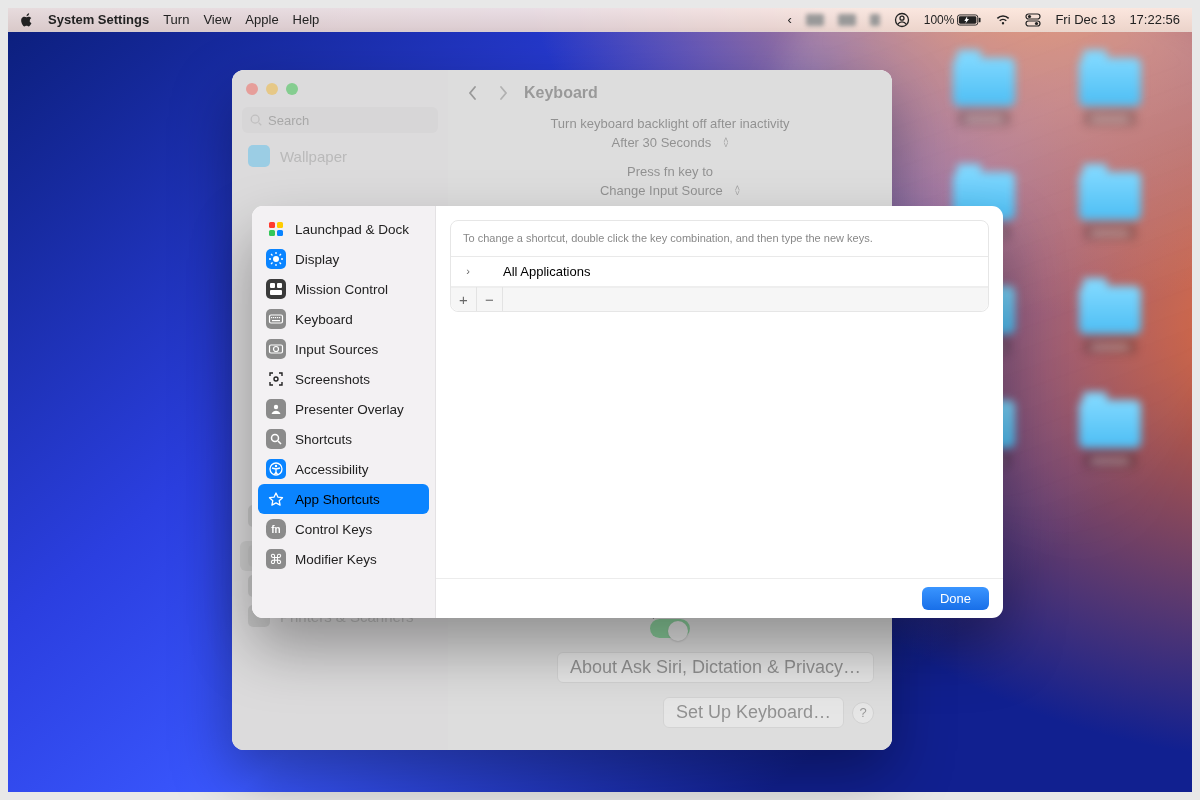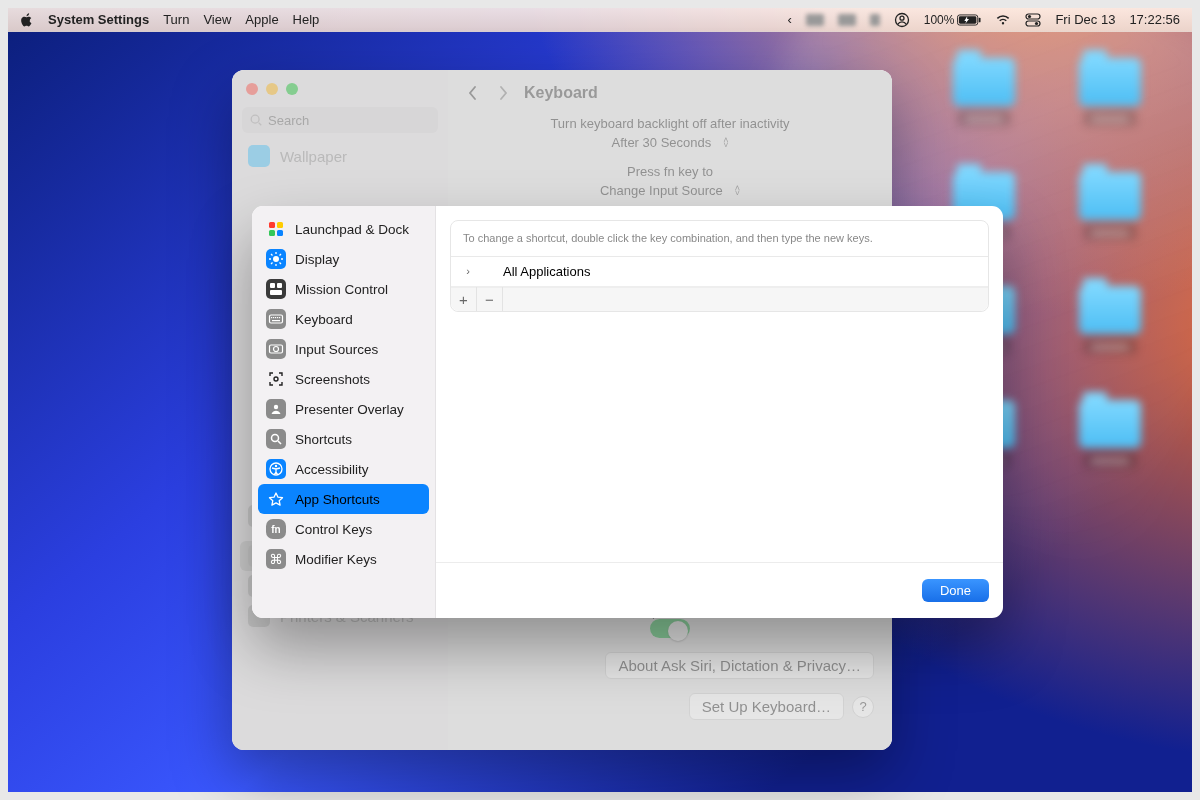--- a/index.html
+++ b/index.html
@@ -93,21 +93,21 @@
   .nav-btn{width:18px;height:18px;display:flex;align-items:center;justify-content:center;color:#8a8a8a;border-radius:5px;cursor:default;}
   .nav-btn.enabled{color:#555;}
   .sw-body{padding:0 18px 18px;display:flex;flex-direction:column;gap:14px;overflow:auto;}
   .setting-row{display:flex;align-items:center;justify-content:space-between;font-size:13px;color:#444;height:34px;flex-direction:column;}
   .select-like{display:flex;align-items:center;gap:12px;color:#444;font-size:13px;}
   .select-like .chevrons{display:flex;flex-direction:column;line-height:5px;font-size:9px;color:#6a6a6a;}
   .switch{width:40px;height:24px;border-radius:12px;background:#cfcfcf;position:relative;}
   .switch.on{background:#34c759;}
   .switch .knob{position:absolute;top:2px;left:2px;width:20px;height:20px;border-radius:50%;background:#fff;box-shadow:0 1px 2px rgba(0,0,0,.3);}
   .switch.on .knob{left:18px;}
-  .pill-btn{background:#fff;border:1px solid #d5d5d5;border-radius:6px;padding:4px 12px;font-size:15px;color:#444;cursor:default;}
+  .pill-btn{background:#fff;border:1px solid #d5d5d5;border-radius:6px;padding:4px 12px;font-size:18px;color:#444;cursor:default;}
   .help-btn{width:22px;height:22px;border-radius:50%;border:1px solid #d0d0d0;background:#fff;display:flex;align-items:center;justify-content:center;font-size:13px;color:#555;}
 
   
   .sheet{
     position:absolute;left:252px;top:206px;width:751px;height:412px;
     background:#fff;border-radius:11px;box-shadow:0 30px 60px rgba(0,0,0,.35);
     display:flex;overflow:hidden;z-index:30;
   }
   .sheet-sidebar{width:184px;background:#f3f1f3;border-right:1px solid #e4e2e4;padding:8px 6px 8px 6px;overflow:auto;}
   .cat{display:flex;align-items:center;gap:9px;height:30px;padding:0 8px;border-radius:6px;font-size:13.5px;color:#222;cursor:default;}
@@ -117,21 +117,21 @@
 
   .sheet-main{flex:1;display:flex;flex-direction:column;}
   .hint-box{margin:14px 14px 0;border:1px solid #e6e6e6;border-radius:8px;}
   .hint{padding:10px 12px;font-size:11px;color:#888;line-height:1.35;border-bottom:1px solid #e9e9e9;}
   .tree-row{display:flex;align-items:center;height:30px;padding:0 10px;font-size:13px;border-bottom:1px solid #eee;cursor:default;}
   .tree-row .chev{width:14px;color:#666;display:flex;justify-content:center;font-size:11px;}
   .tree-row .label{margin-left:28px;}
   .toolbar{display:flex;align-items:center;height:24px;border-top:1px solid #eee;background:#f6f6f6;border-radius:0 0 8px 8px;}
   .tb-btn{width:26px;height:24px;display:flex;align-items:center;justify-content:center;color:#676767;border-right:1px solid #e3e3e3;font-size:15px;cursor:default;}
 
-  .sheet-footer{margin-top:auto;display:flex;justify-content:flex-end;padding:16px 14px;border-top:1px solid #ececec;}
+  .sheet-footer{margin-top:auto;display:flex;justify-content:flex-end;padding:8px 14px;border-top:1px solid #ececec;}
   .done-btn{background:linear-gradient(180deg,#3a95ff,#186fe8);color:#fff;border:none;border-radius:6px;padding:4px 18px;font-size:13px;cursor:default;}
 
   
   .i-gray{background:#8b8b8b;} .i-blue{background:#0a84ff;} .i-dark{background:#3a3a3a;}
 </style>
 </head>
 <body>
 
 <div class="desktop">
   <div class="desktop-icons">

